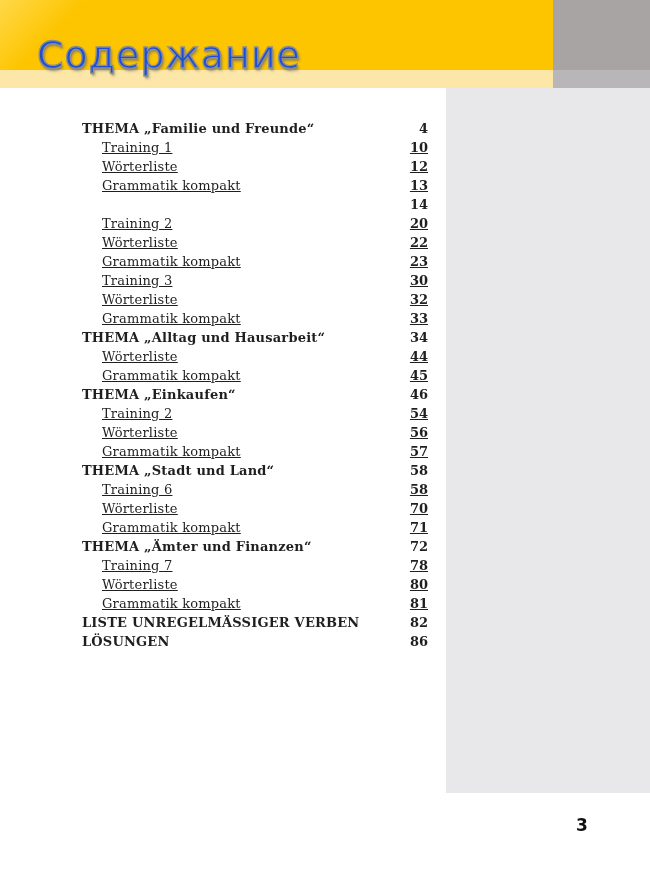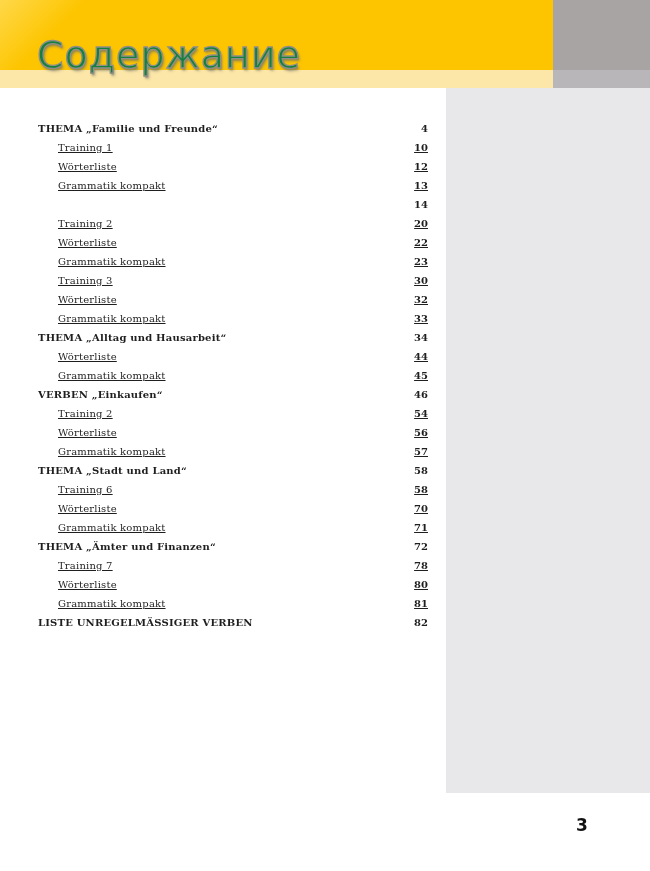--- a/index.html
+++ b/index.html
@@ -51,40 +51,41 @@
   
   .page-title {
     position: absolute;
     left: 37px; top: 33px;
     margin: 0;
     font-family: "DejaVu Sans", "Liberation Sans", sans-serif;
     font-size: 38px;
     font-weight: 500;
     line-height: 44px;
     letter-spacing: 1px;
-    color: #15803d;
+    color: #1d4ed8;
     -webkit-text-stroke: 1.3px #8f8d87;
     text-shadow: 1px 2px 2px rgba(105, 105, 100, 0.65),
                  2px 3px 3px rgba(120, 120, 115, 0.35);
     white-space: nowrap;
   }
 
   
   .toc {
     position: absolute;
     left: 38px; top: 119px;
     width: 390px;
   }
   .toc-row {
     display: flex;
     align-items: flex-start;
     height: 19px;
-    font-size: 10px;
+    font-size: 13px;
     line-height: 19px;
     white-space: nowrap;
+    margin-left: 44px;
   }
   .toc-row.section .toc-label {
     font-weight: bold;
   }
   .toc-row.sub {
     padding-left: 20px;
     text-decoration: underline;
   }
   .toc-label {
     flex: 0 0 auto;
@@ -192,21 +193,21 @@
       <span class="toc-label">Wörterliste</span>
       <span class="leader"></span>
       <span class="toc-page">44</span>
     </div>
     <div class="toc-row sub">
       <span class="toc-label">Grammatik kompakt</span>
       <span class="leader"></span>
       <span class="toc-page">45</span>
     </div>
     <div class="toc-row section">
-      <span class="toc-label">VERBEN „Einkaufen“</span>
+      <span class="toc-label">THEMA „Einkaufen“</span>
       <span class="leader"></span>
       <span class="toc-page">46</span>
     </div>
     <div class="toc-row sub">
       <span class="toc-label">Training 2</span>
       <span class="leader"></span>
       <span class="toc-page">54</span>
     </div>
     <div class="toc-row sub">
       <span class="toc-label">Wörterliste</span>
@@ -256,15 +257,20 @@
     <div class="toc-row sub">
       <span class="toc-label">Grammatik kompakt</span>
       <span class="leader"></span>
       <span class="toc-page">81</span>
     </div>
     <div class="toc-row section">
       <span class="toc-label">LISTE UNREGELMÄSSIGER VERBEN</span>
       <span class="leader"></span>
       <span class="toc-page">82</span>
     </div>
+    <div class="toc-row section">
+      <span class="toc-label">LÖSUNGEN</span>
+      <span class="leader"></span>
+      <span class="toc-page">86</span>
+    </div>
   </div>
 
 <div class="folio">3</div>
 
 </body></html>

